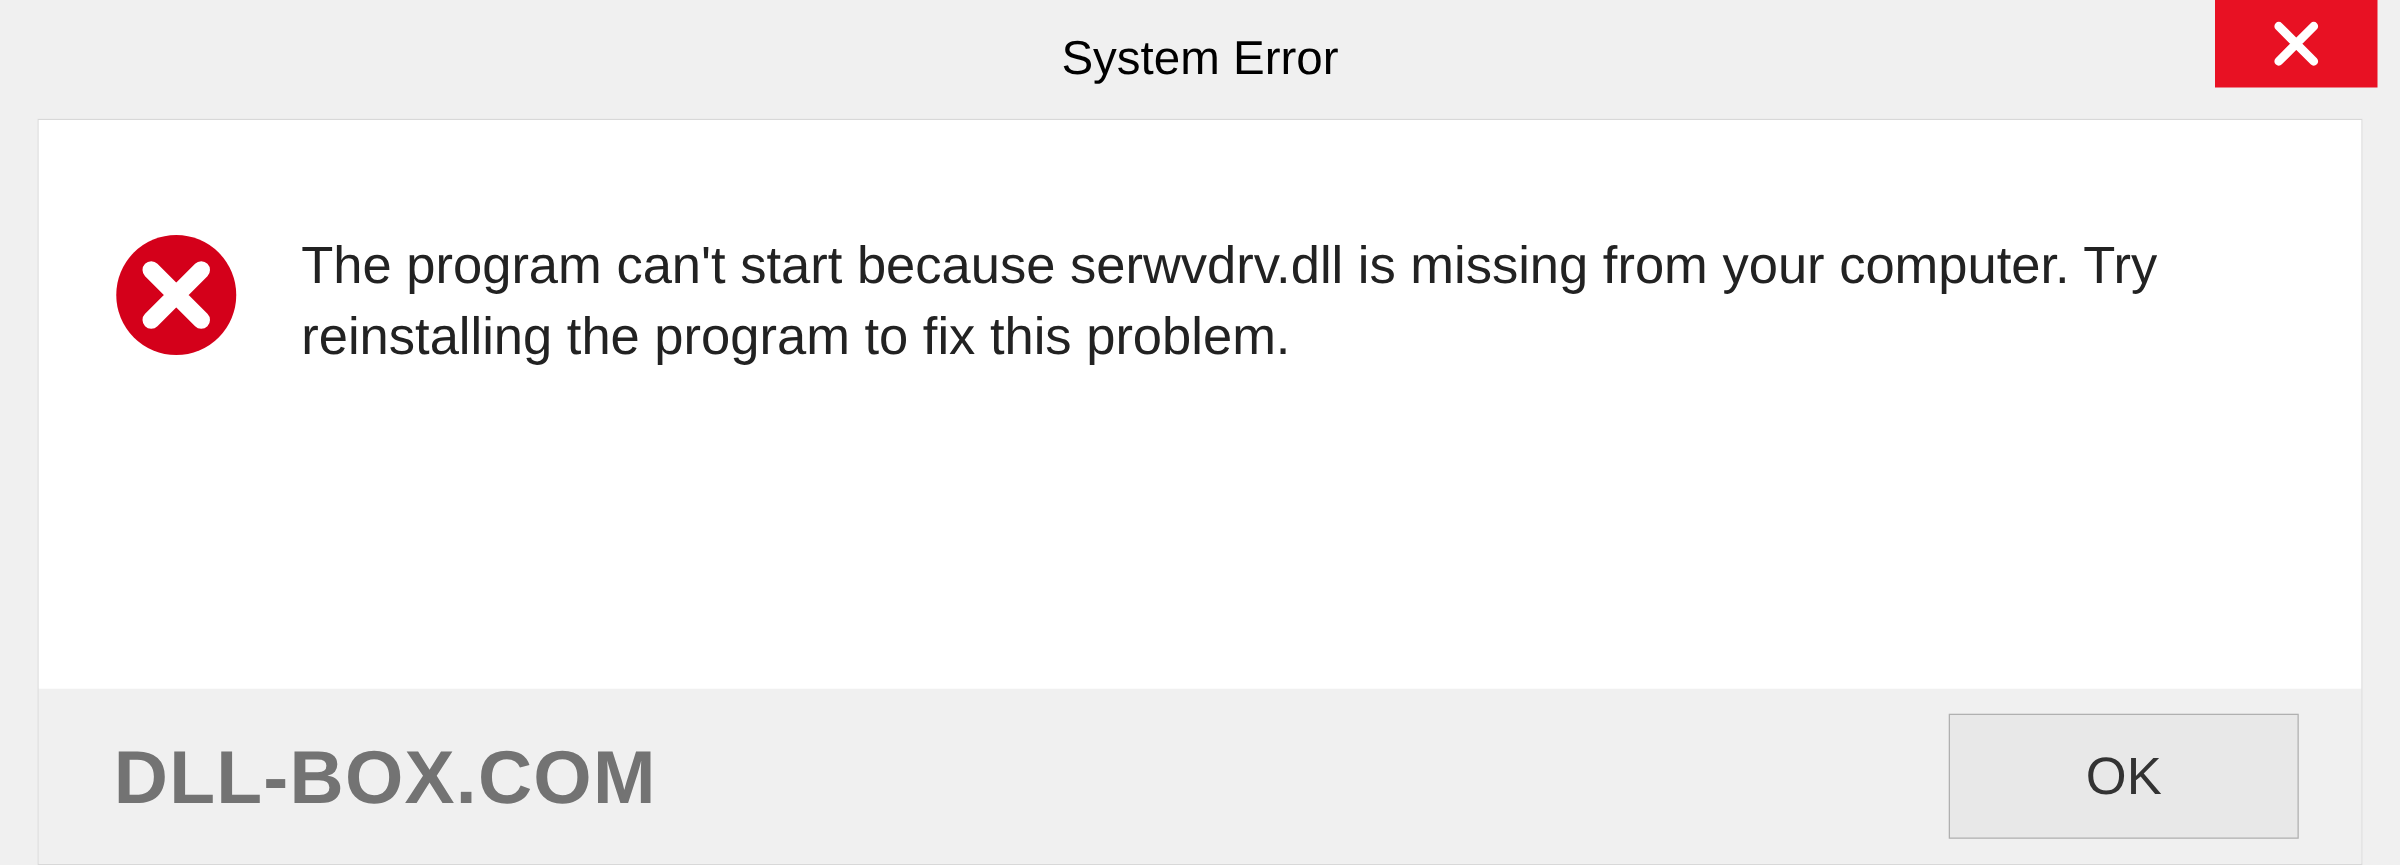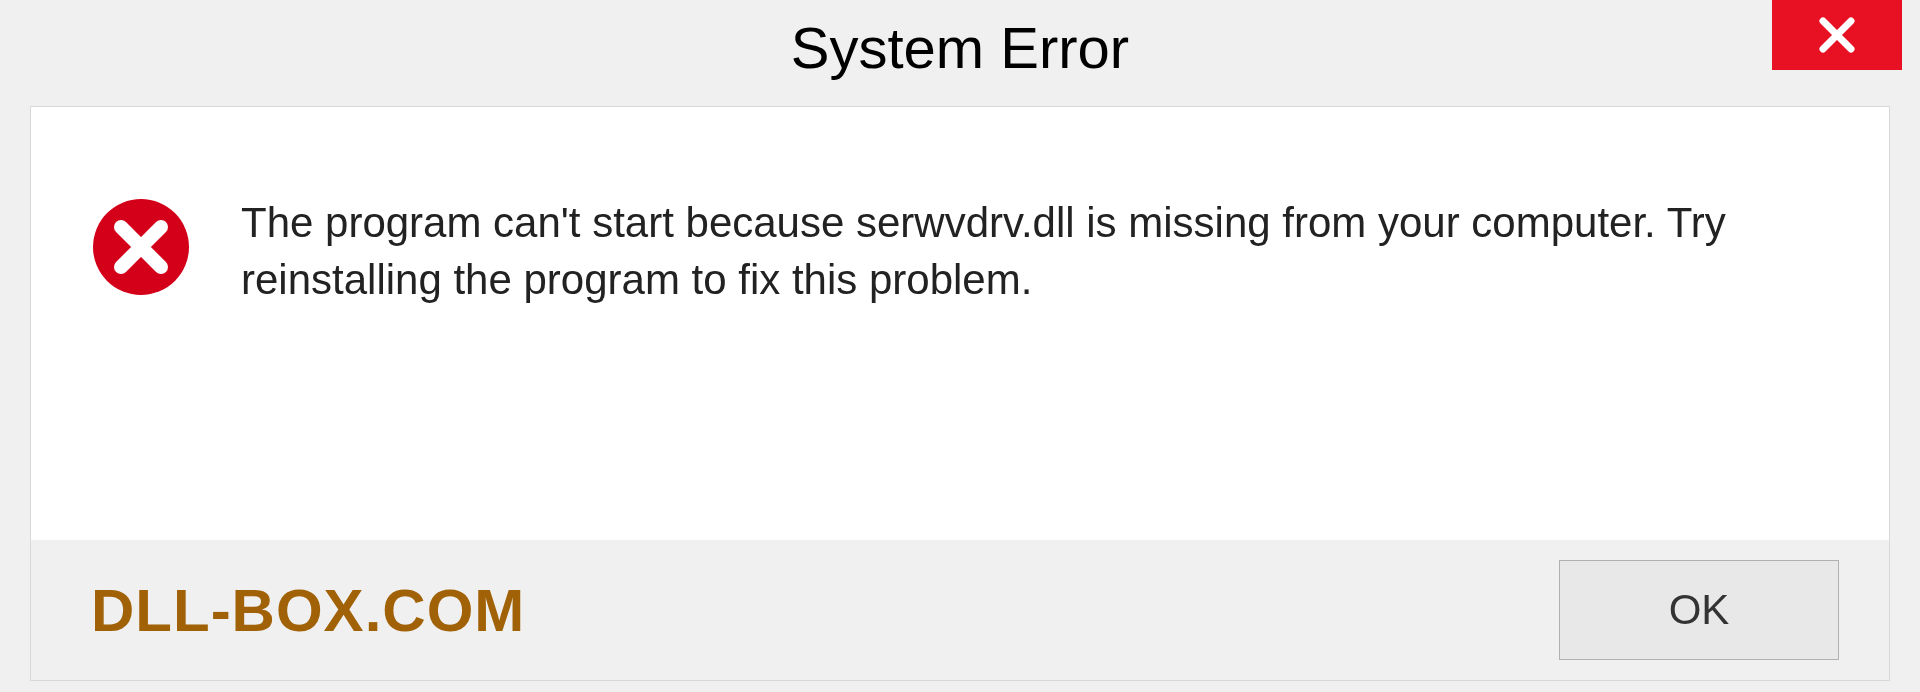--- a/index.html
+++ b/index.html
@@ -23,42 +23,42 @@
       flex-direction: column;
     }
     .title-bar {
       height: 95px;
       display: flex;
       align-items: center;
       justify-content: center;
       position: relative;
     }
     .title-text {
-      font-size: 58px;
+      font-size: 38px;
       color: #000;
       font-weight: 400;
     }
     .close-button {
       position: absolute;
       top: 0;
       right: 18px;
       width: 130px;
       height: 70px;
       background: #e81123;
       display: flex;
       align-items: center;
       justify-content: center;
       cursor: pointer;
     }
     .close-button svg {
       width: 42px;
       height: 42px;
     }
     .content-frame {
-      margin: 11px 30px;
+      margin: 0 30px;
       border: 1px solid #d8d8d8;
       background: #ffffff;
       flex: 1;
       display: flex;
       flex-direction: column;
     }
     .message-area {
       flex: 1;
       display: flex;
       align-items: flex-start;
@@ -87,21 +87,21 @@
       height: 140px;
       background: #f0f0f0;
       display: flex;
       align-items: center;
       justify-content: space-between;
       padding: 0 50px 0 60px;
     }
     .watermark {
       font-size: 60px;
       font-weight: 700;
-      color: #a16207;
+      color: #737373;
       letter-spacing: 1px;
       font-family: Arial, sans-serif;
       text-align: right;
     }
     .ok-button {
       width: 280px;
       height: 100px;
       background: #e8e8e8;
       border: 1px solid #b0b0b0;
       font-size: 42px;

